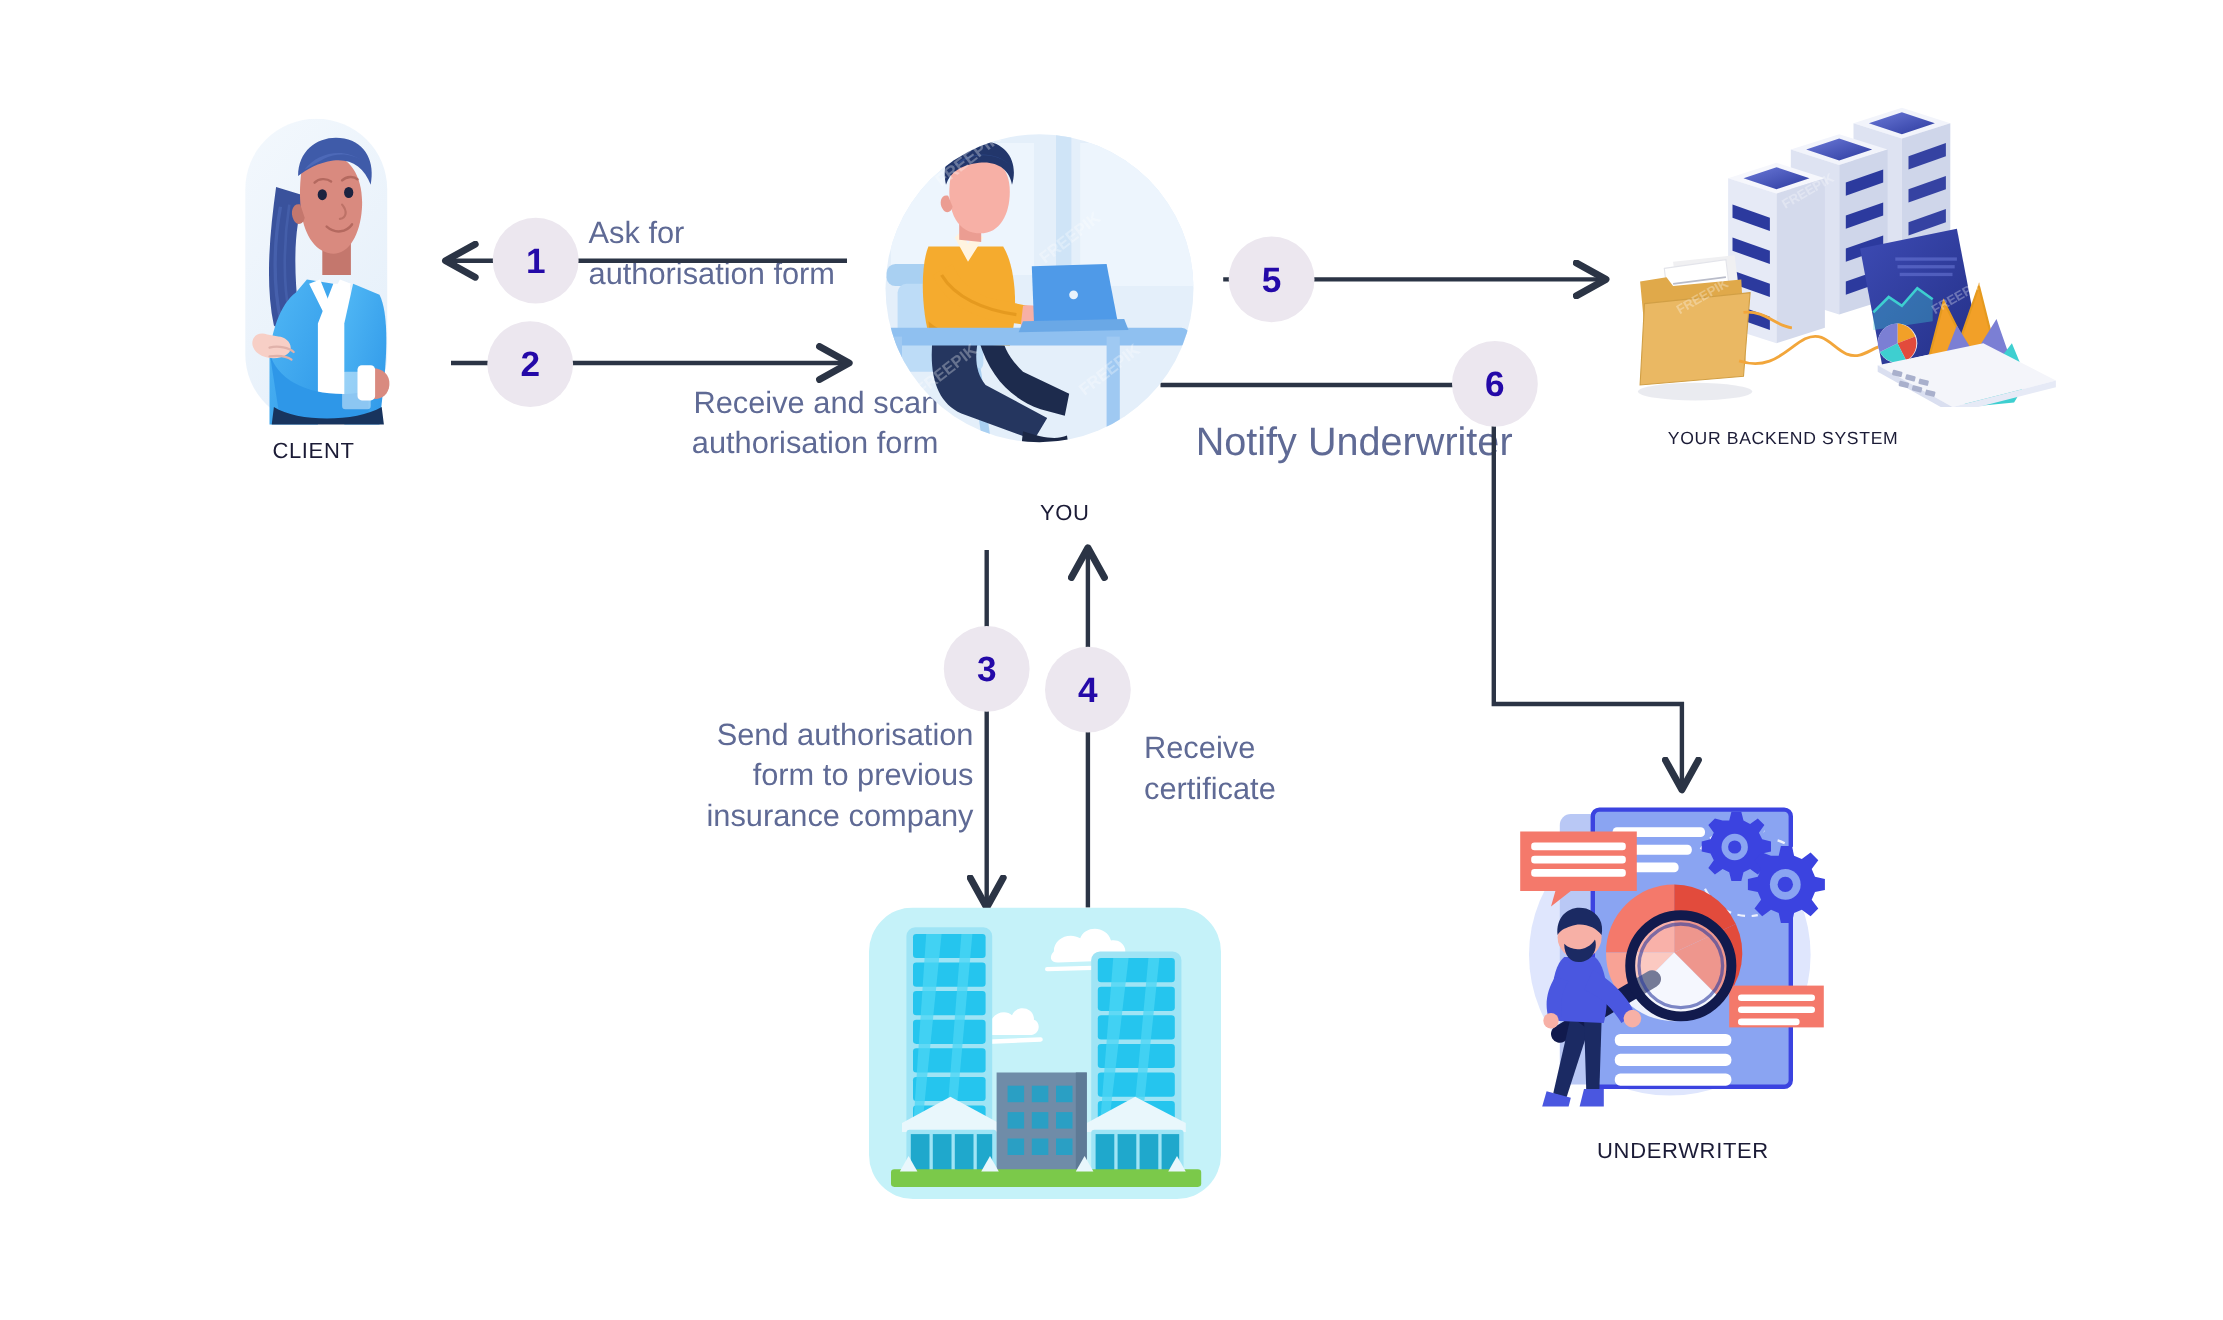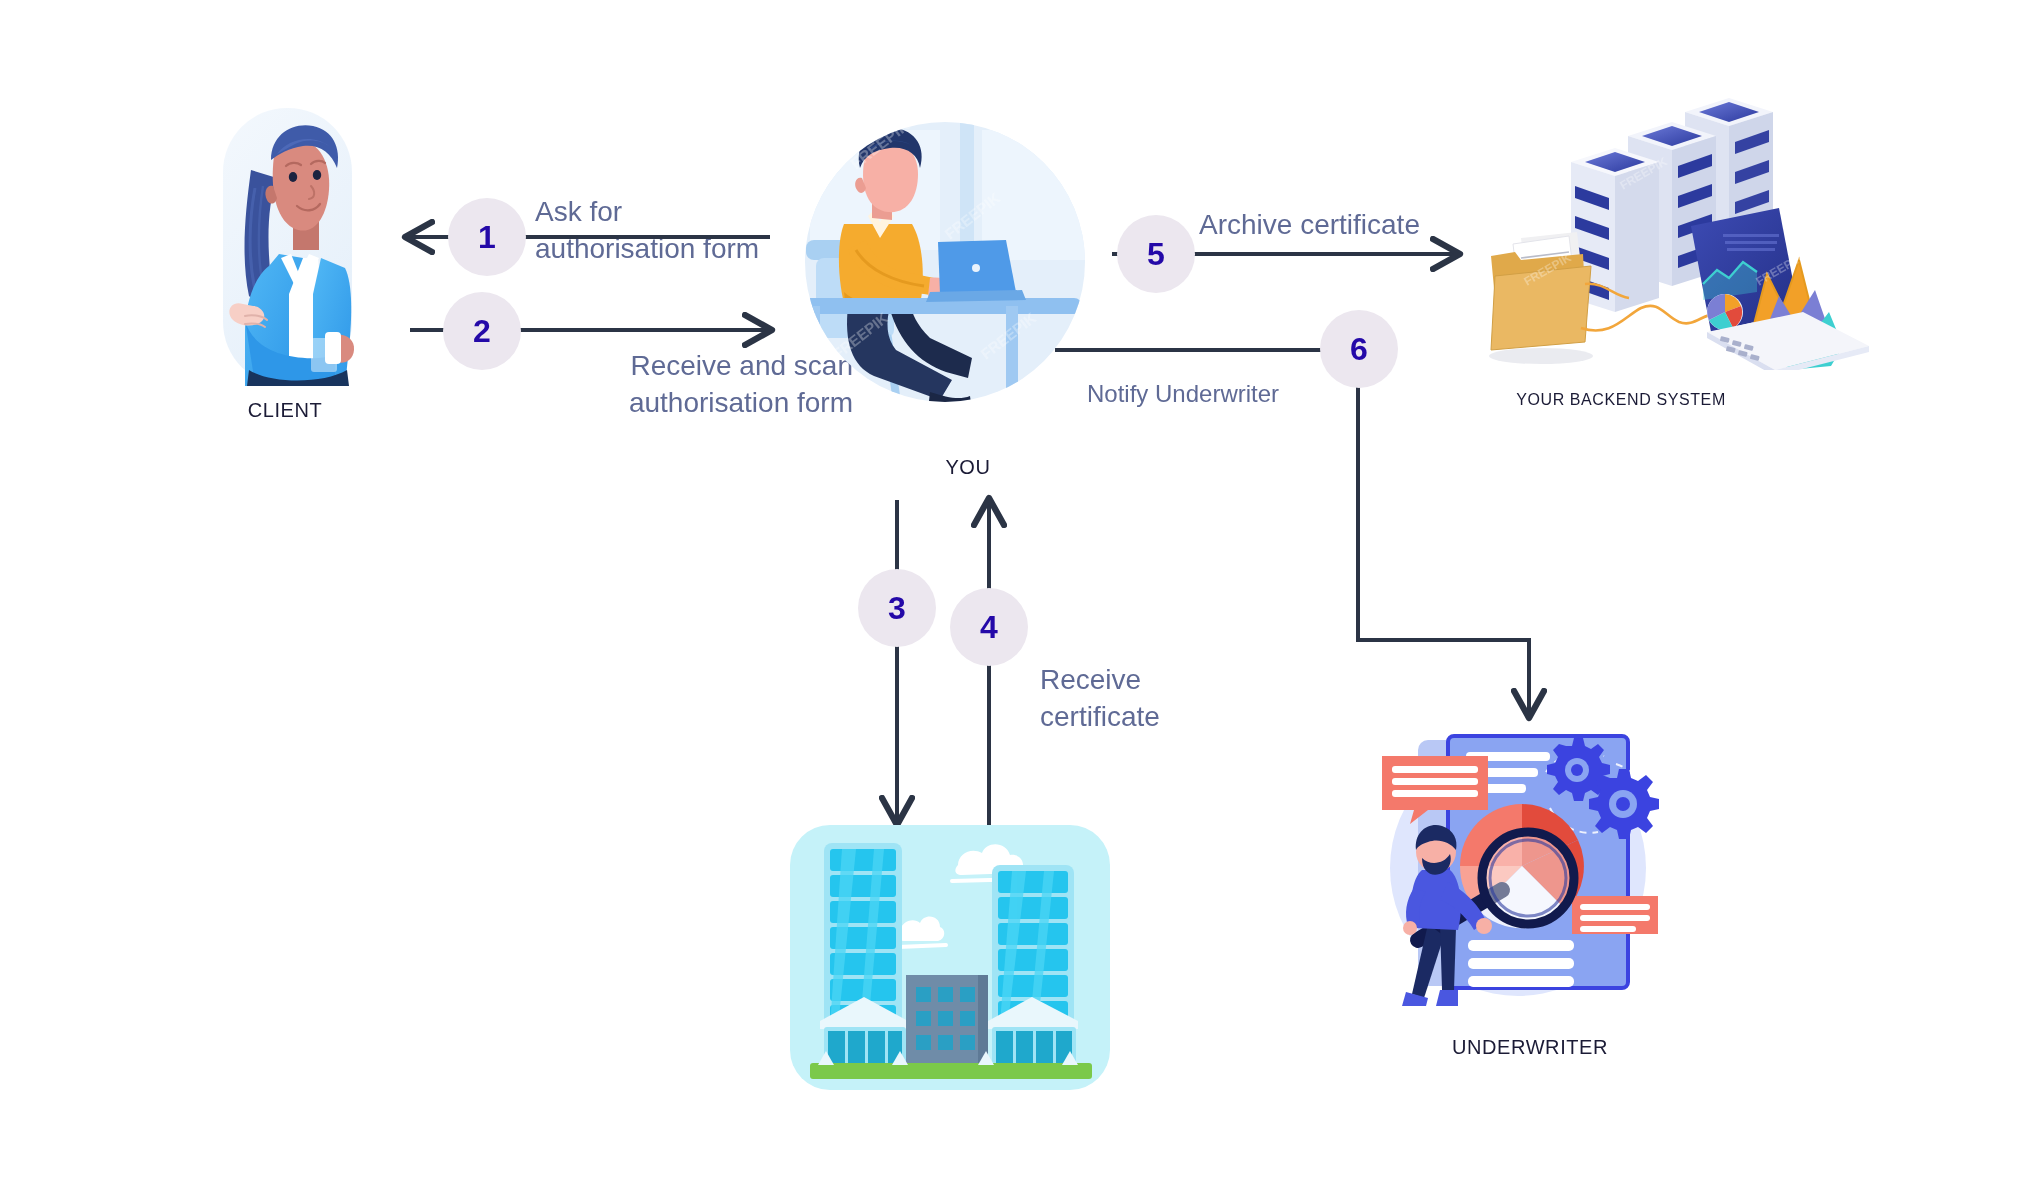--- a/index.html
+++ b/index.html
@@ -112,27 +112,29 @@
   <div class="step-circle" style="left:1320px; top:310px; width:78px; height:78px; font-size:32px;">
     <span>6</span>
   </div>
 
   <div class="step-caption" style="left:535px; top:164px; width:300px; font-size:28px; text-align:left;margin-top:30px;">Ask for
 authorisation form</div>
 
   <div class="step-caption" style="left:533px; top:348px; width:320px; font-size:28px; text-align:right;">Receive and scan
 authorisation form</div>
 
+  <div class="step-caption" style="left:575px; top:650px; width:310px; font-size:28px; text-align:right;">Send authorisation
+form to previous
+insurance company</div>
 
   <div class="step-caption" style="left:1008px; top:662px; width:260px; font-size:28px; text-align:left;margin-left:32px;">Receive
 certificate</div>
 
-  <div class="step-caption" style="left:1199px; top:207px; width:340px; font-size:28px; text-align:left;">Archive certificate</div>
-
-  <div class="step-caption" style="left:1087px; top:378px; width:340px; font-size:24px; text-align:left;">Notify Underwriter</div>
+
+  <div class="step-caption" style="left:1087px; top:378px; width:340px; font-size:36px; text-align:left;">Notify Underwriter</div>
 
   <div class="node-label" style="left:180px; top:398px; width:210px; font-size:20px;">CLIENT</div>
 
   <div class="node-label" style="left:868px; top:455px; width:200px; font-size:20px;">YOU</div>
 
   <div class="node-label" style="left:1446px; top:390px; width:350px; font-size:16px;">YOUR BACKEND SYSTEM</div>
 
 
   <div class="node-label" style="left:1400px; top:1035px; width:260px; font-size:20px;">UNDERWRITER</div>
 

